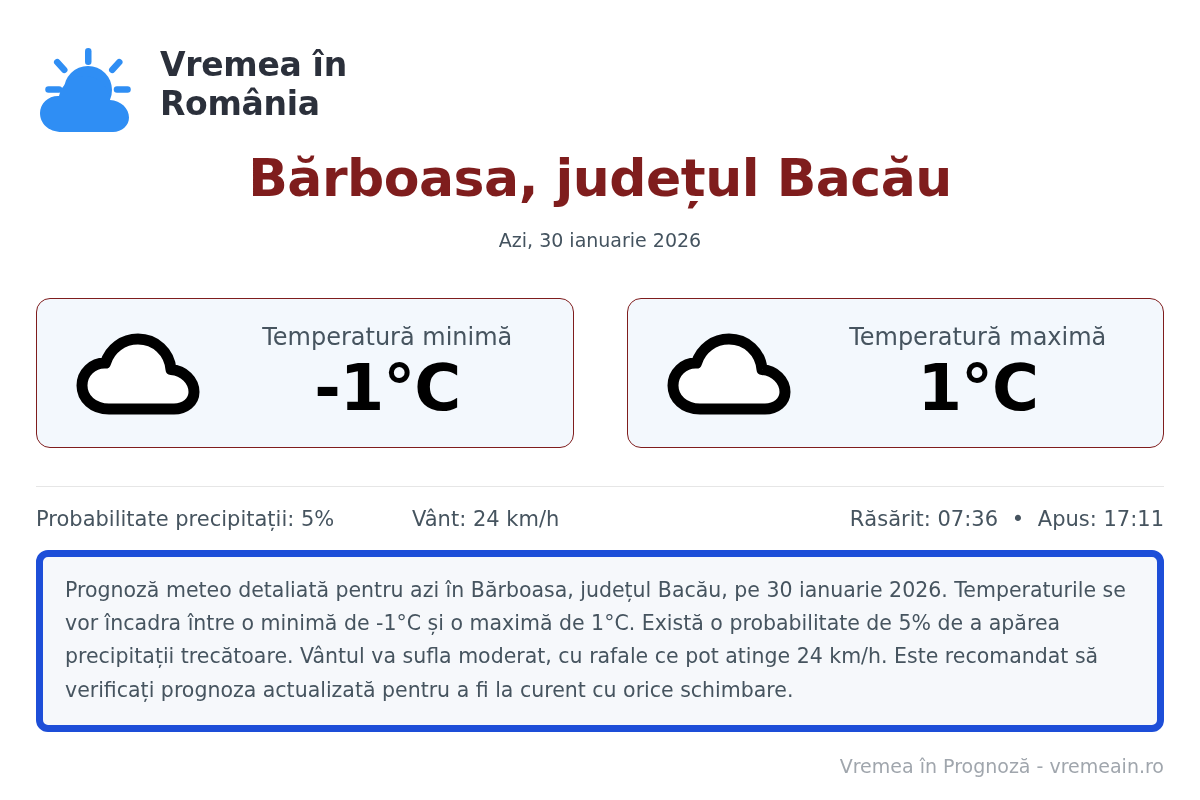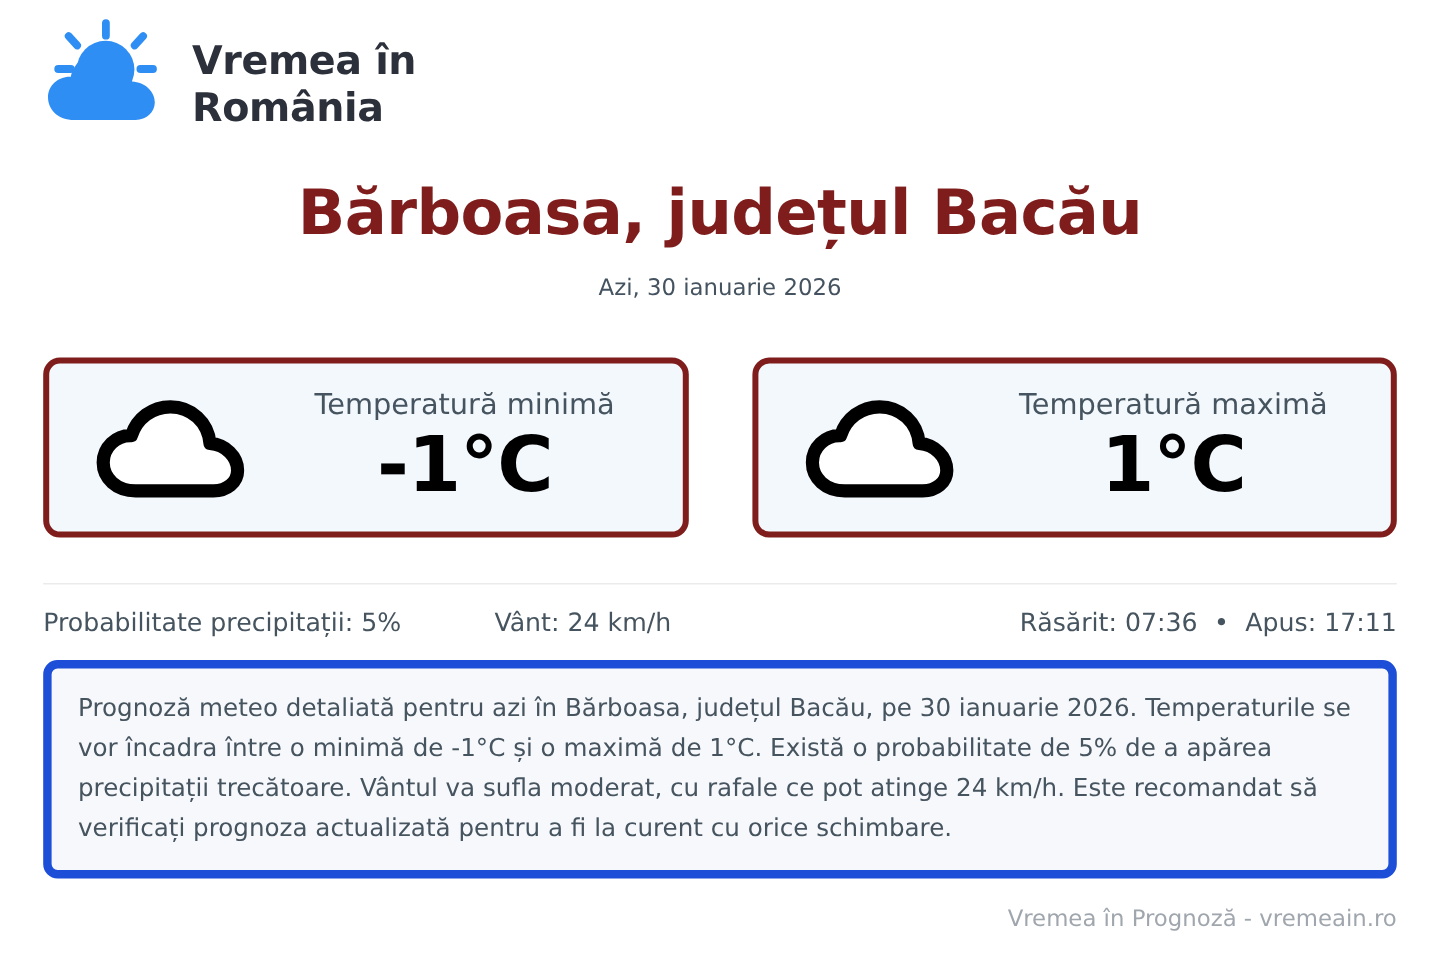--- a/index.html
+++ b/index.html
@@ -20,21 +20,21 @@
     width: 1200px;
     height: 800px;
     box-sizing: border-box;
     padding: 0 36px;
     position: relative;
   }
 
   
   .brand {
     display: flex;
-    align-items: flex-end;
+    align-items: flex-start;
     gap: 20px;
     padding-top: 46px;
     height: 110px;
     box-sizing: border-box;
   }
   .brand-logo {
     width: 104px;
     height: 96px;
     flex: 0 0 auto;
     display: block;
@@ -71,21 +71,21 @@
 
   
   .temp-cards {
     display: flex;
     gap: 53px;
     margin-top: 46px;
   }
   .temp-card {
     flex: 1 1 0;
     background: #f3f8fd;
-    border: 5px solid #7f1d1d;
+    border: 1px solid #7f1d1d;
     border-radius: 14px;
     height: 150px;
     box-sizing: border-box;
     display: flex;
     align-items: center;
     padding-left: 39px;
     gap: 26px;
   }
   .cloud-icon {
     width: 124px;

